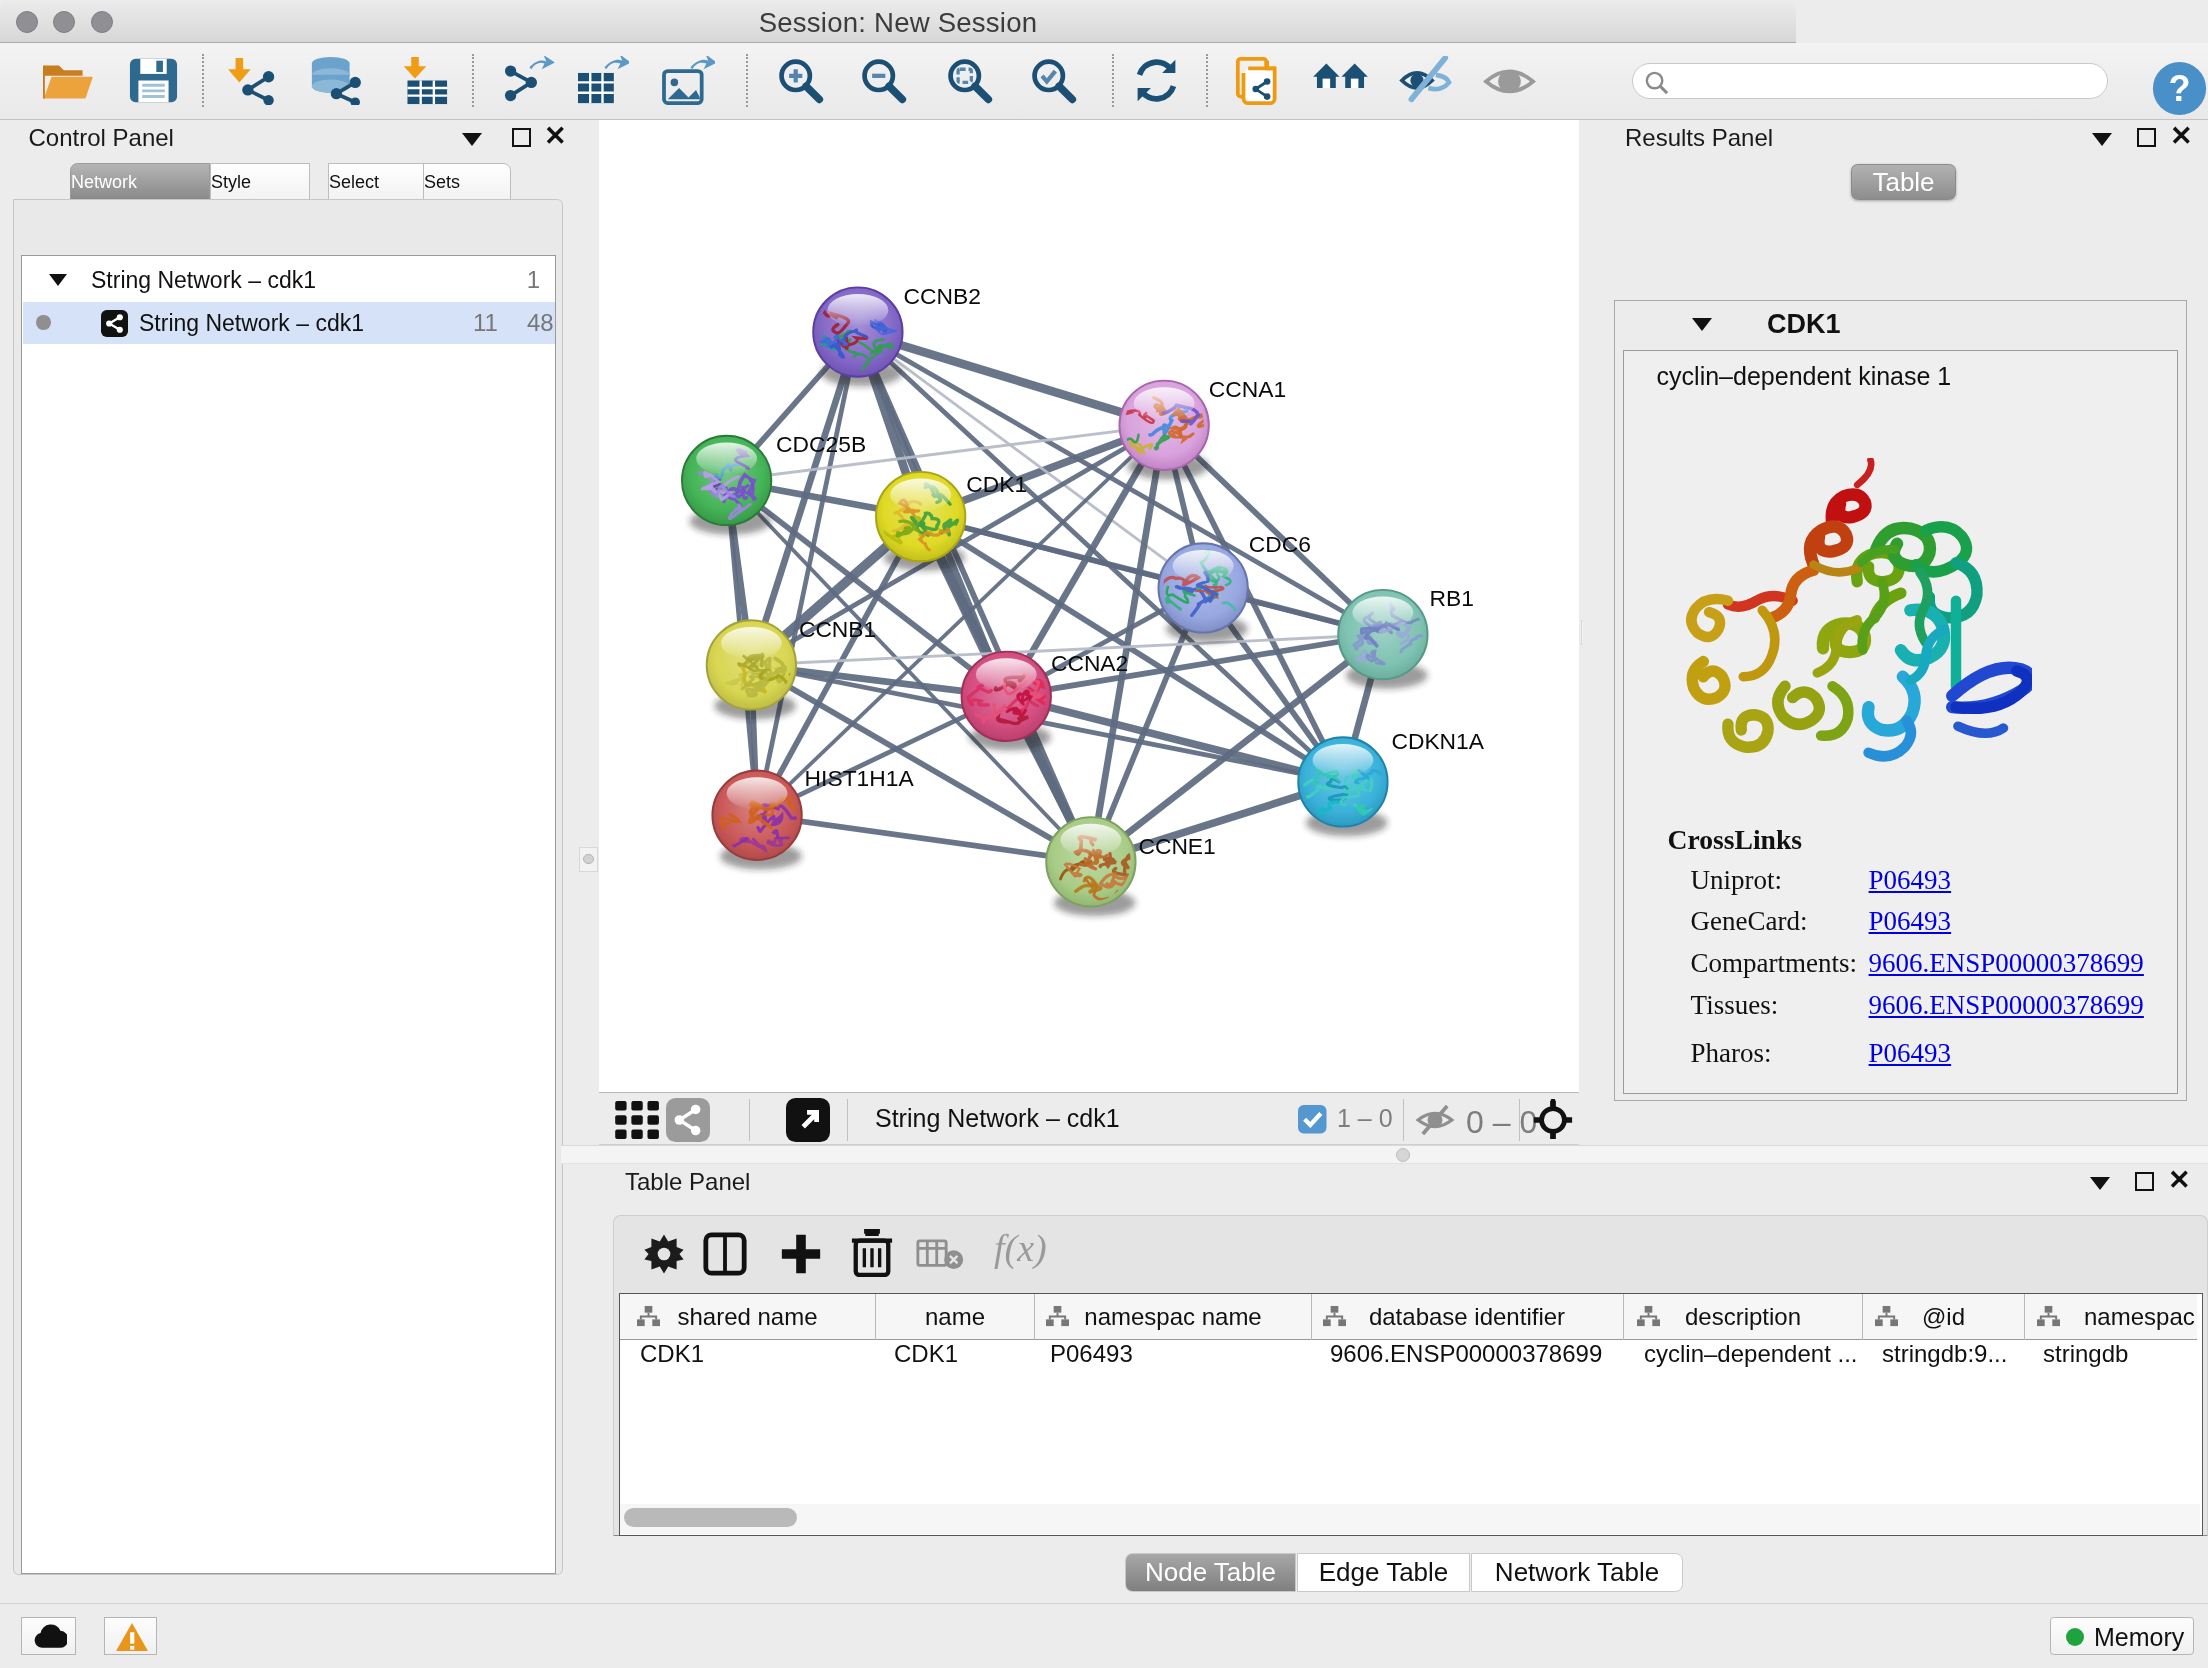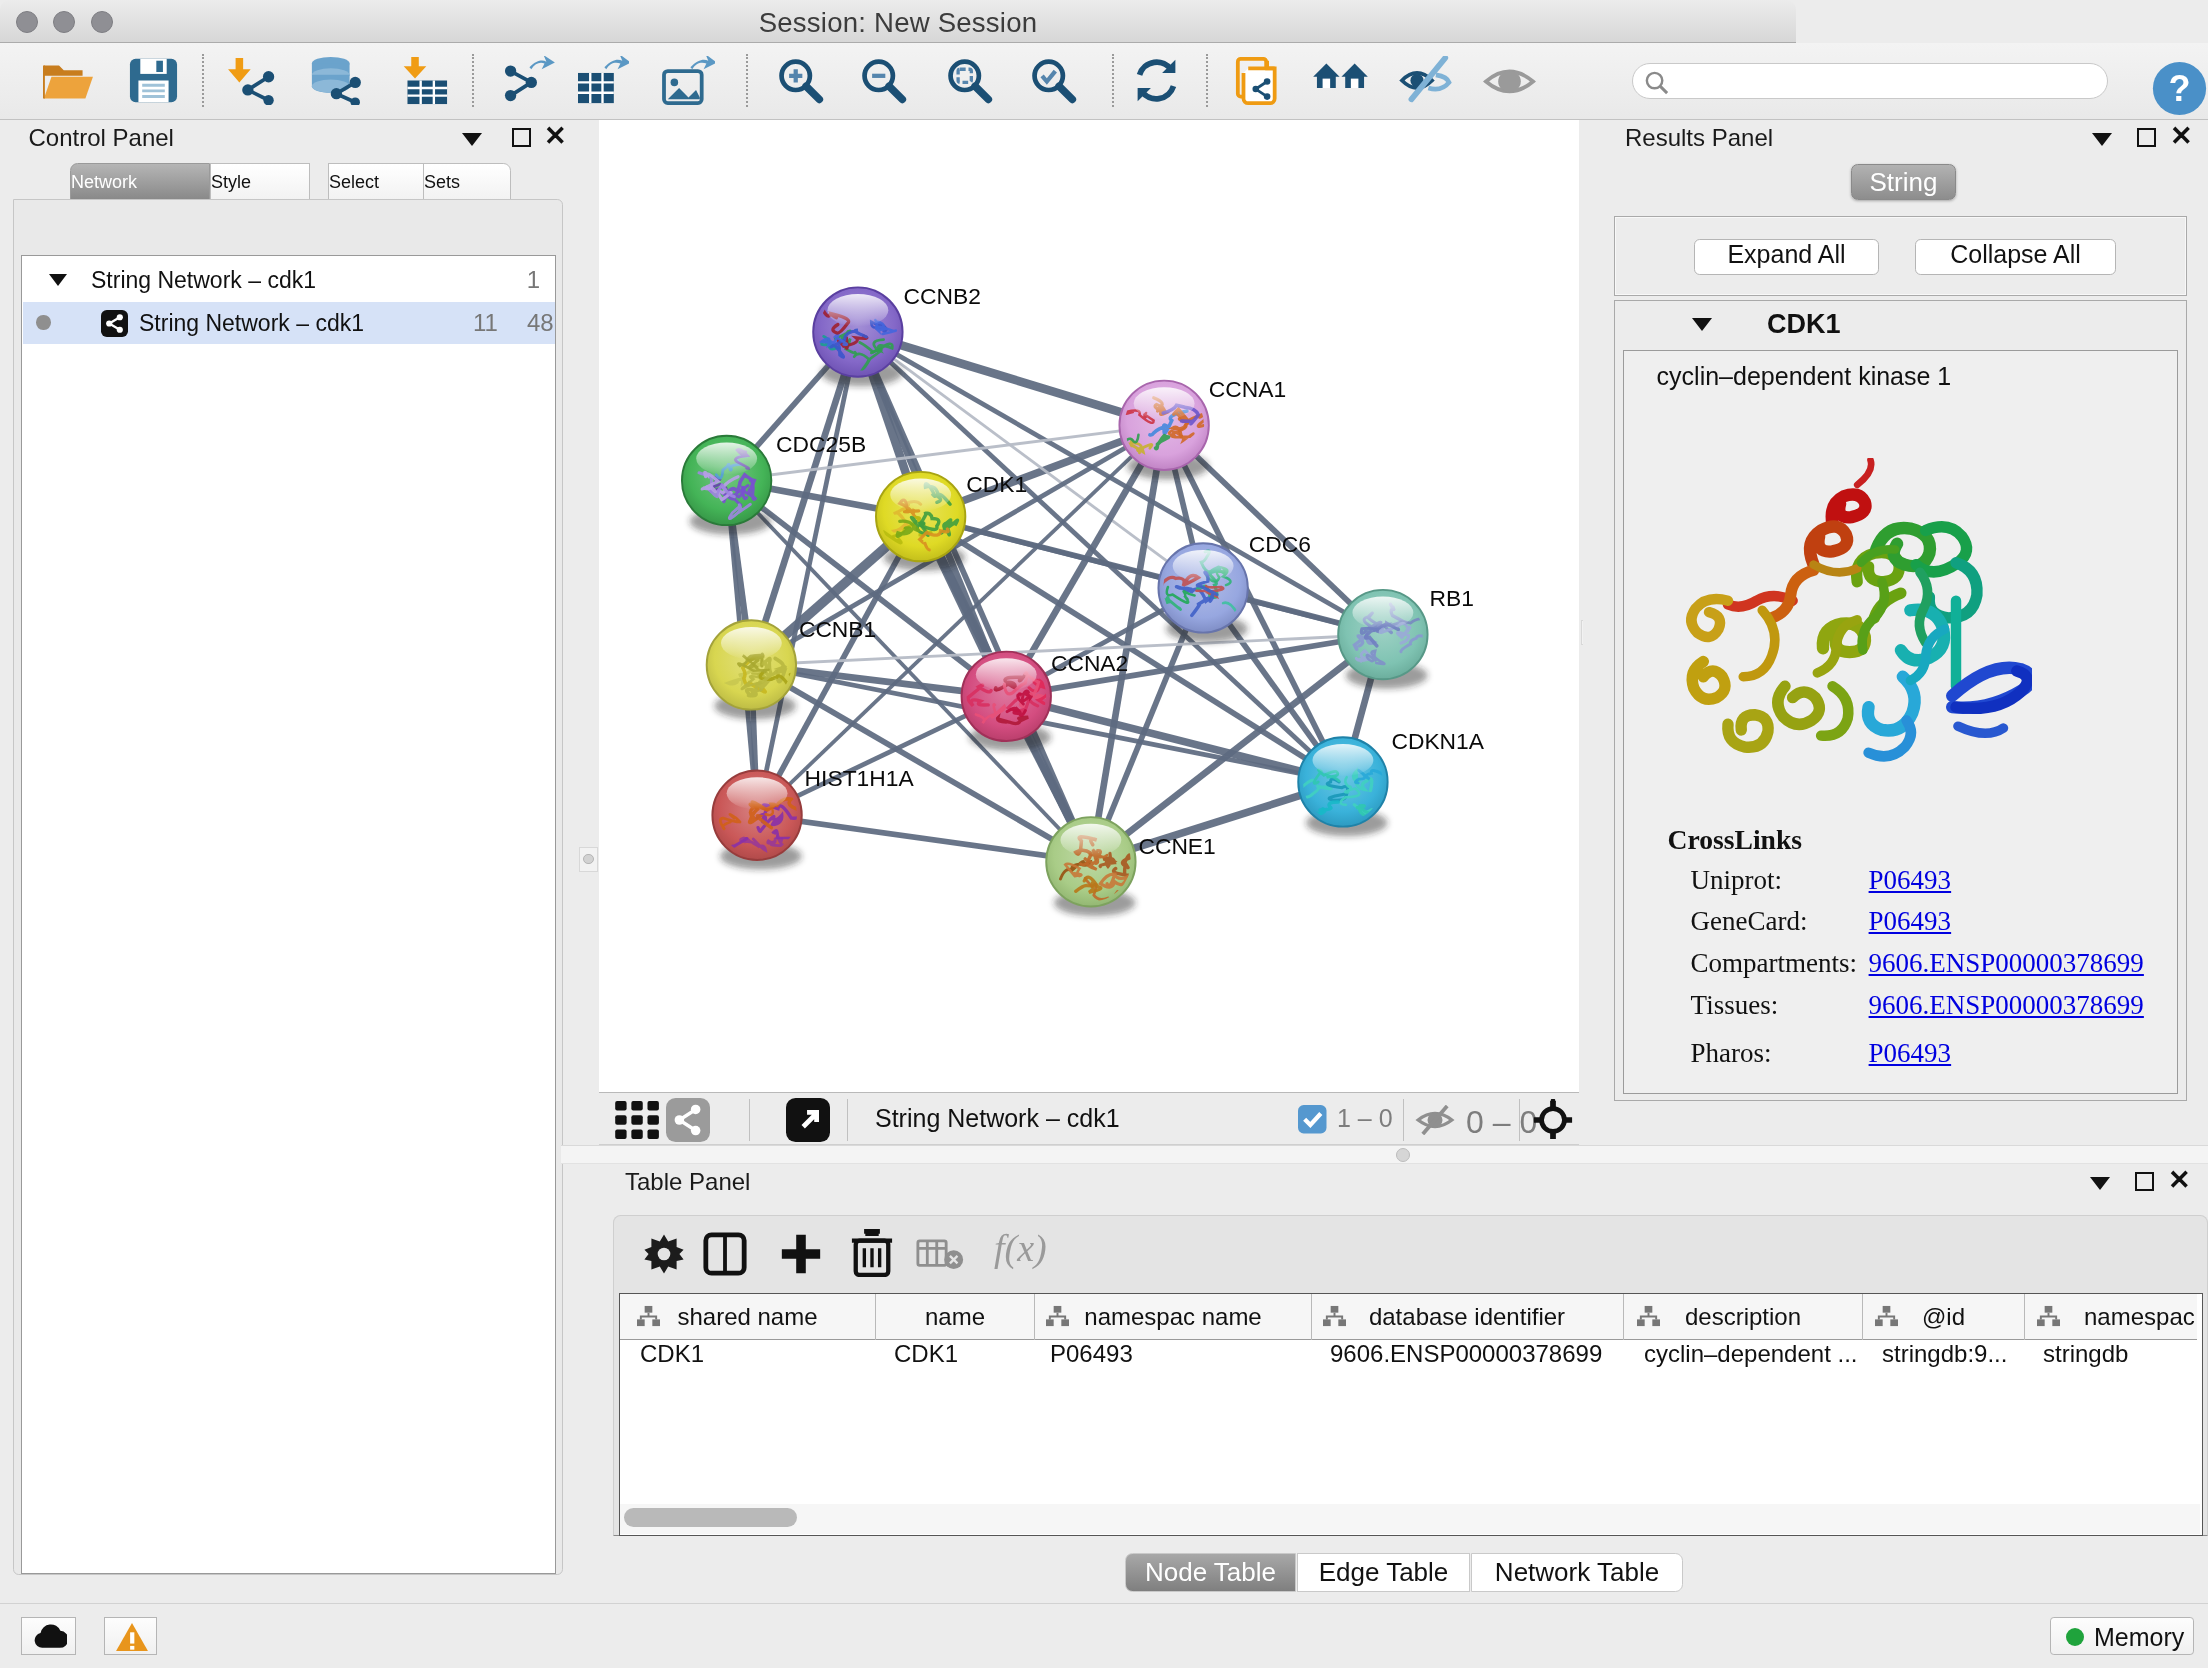--- a/index.html
+++ b/index.html
@@ -606,25 +606,21 @@
   </div>
 <div class="vhandle abs" style="left:1581px;top:620px">
     <div></div>
   </div>
 
 <div id="rpanel" class="abs">
  <div class="abs ptitle" style="left:42px;top:3.8px">Results Panel</div>
  <div class="abs" style="left:509px;top:13.3px;width:0;height:0;border-left:10.5px solid transparent;border-right:10.5px solid transparent;border-top:13.3px solid #111"></div>
  <div class="abs" style="left:554px;top:7.6px;width:19px;height:19px;border:2.9px solid #111"></div>
  <div class="abs" style="left:587px;top:0px;font-size:27px;font-weight:bold;color:#111">✕</div>
- <div id="stringtab" class="abs">String</div>
- <div id="rbox1" class="abs">
-  <div class="rbtn" style="left:79px;width:185px">Expand All</div>
-  <div class="rbtn" style="left:300px;width:201px">Collapse All</div>
- </div>
+ <div id="stringtab" class="abs">Table</div>
  <div id="rbox2" class="abs">
   <div id="rhdr" class="abs">
    <div class="abs" style="left:77px;top:17px;width:0;height:0;border-left:10.5px solid transparent;border-right:10.5px solid transparent;border-top:13.3px solid #111"></div>
    <div class="abs" style="left:152px;top:7.6px;font-size:27px;font-weight:bold;color:#111">CDK1</div>
   </div>
   <div id="rcontent" class="abs">
    <div class="abs" style="left:33px;top:11.4px;font-size:25px;color:#111">cyclin–dependent kinase 1</div>
    <svg class="abs" style="left:47px;top:107px" width="361" height="314" viewBox="0 0 380 330">
     <g fill="none" stroke-linecap="round">
      <path d="M196 28 q18 -14 14 -26" stroke="#c82020" stroke-width="7"></path>

